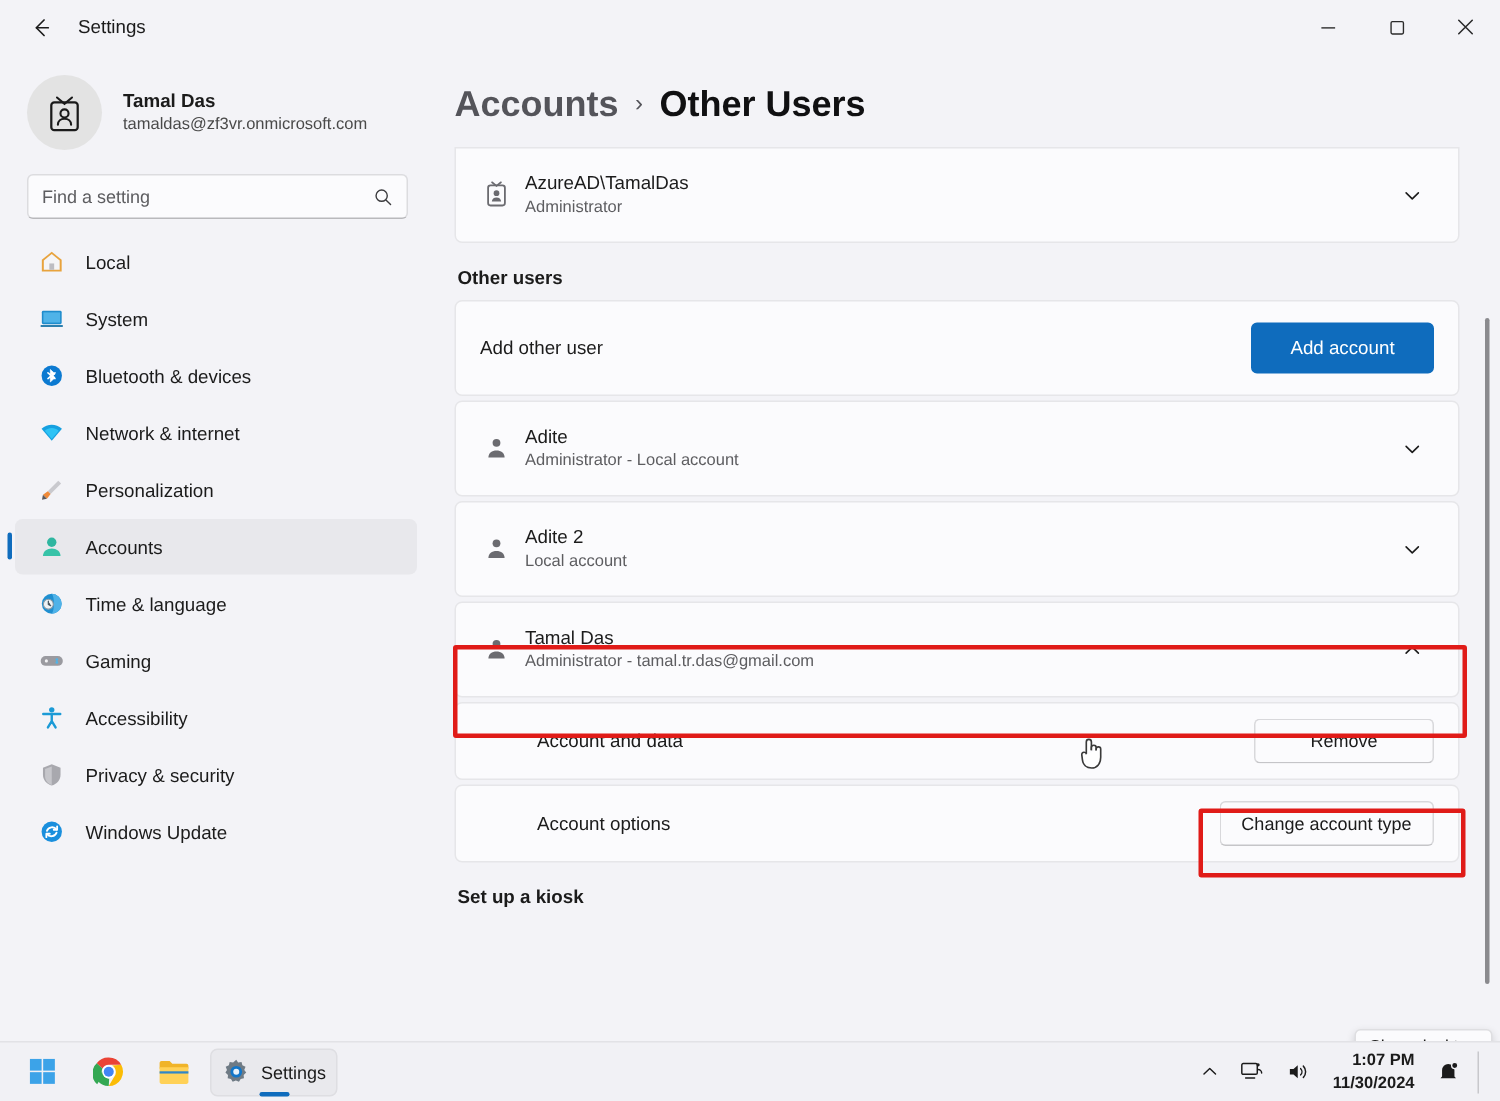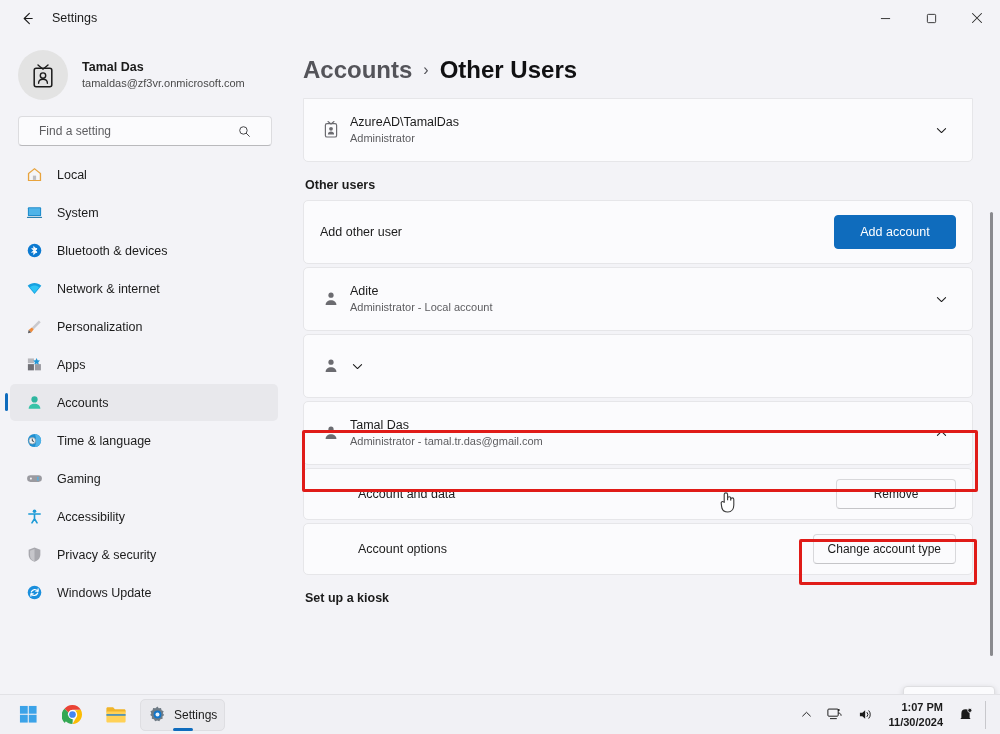--- a/index.html
+++ b/index.html
@@ -65,21 +65,21 @@
     font-size: 11px; color: #4a4a4a; line-height: 1.35;
   }
   .searchwrap {
     margin: 2px 16px 10px 18px;
     height: 30px;
     background: #fbfbfd;
     border: 1px solid #dcdcdf;
     border-bottom: 1px solid #b9b9bc;
     border-radius: 4px;
     display: flex; align-items: center;
-    padding: 0 20px;
+    padding: 0 9px;
   }
   .searchwrap input {
     flex: 1; border: 0; outline: none; background: transparent;
     font-family: "Liberation Sans", sans-serif;
     font-size: 12px; color: #1b1b1b;
   }
   .searchwrap input::placeholder { color: #5d5d60; }
 
   .navlist { margin-top: 6px; }
   .navitem {
@@ -377,31 +377,20 @@
         <div class="navicon">
           <svg width="17" height="17" viewBox="0 0 18 18">
               <path d="M13.6 2.6l2 2-7.4 7.4-2-2 7.4-7.4z" fill="#c9c9ce"></path>
               <path d="M6.2 10l2 2-2.6 3.4-2.8-2.8L6.2 10z" fill="#ef8a3a"></path>
               <path d="M2.8 12.6l2.8 2.8-3.5 0.7 0.7-3.5z" fill="#5a5a5e"></path>
             </svg>
         </div>
         <div class="navlabel">Personalization</div>
       </div>
 
-      <div class="navitem">
-        <div class="navicon">
-          <svg width="17" height="17" viewBox="0 0 18 18">
-              <rect x="2" y="8.6" width="6.4" height="6.6" fill="#6f6f75"></rect>
-              <rect x="9.4" y="8.6" width="6.4" height="6.6" fill="#9a9aa0"></rect>
-              <rect x="2" y="2.6" width="6.4" height="5" fill="#b6b6bb"></rect>
-              <path d="M11.2 2.2l1.1 2.3 2.5 0.3-1.8 1.8 0.5 2.5-2.3-1.2-2.3 1.2 0.5-2.5L7.6 4.8l2.5-0.3 1.1-2.3z" fill="#2196d6"></path>
-            </svg>
-        </div>
-        <div class="navlabel">Apps</div>
-      </div>
 
       <div class="navitem active">
         <div class="navicon">
           <svg width="17" height="17" viewBox="0 0 18 18">
               <circle cx="9" cy="5.8" r="3.3" fill="#2fb6a0"></circle>
               <path d="M2.8 15.6c0-3.4 2.8-5.4 6.2-5.4s6.2 2 6.2 5.4H2.8z" fill="#37c3a8"></path>
             </svg>
         </div>
         <div class="navlabel">Accounts</div>
       </div>
@@ -525,20 +514,24 @@
         </div>
       </div>
 
       <div class="card">
         <div class="row">
           <div class="row-icon">
             <svg width="16" height="18" viewBox="0 0 16 18">
                 <circle cx="8" cy="5.2" r="2.6" fill="#6b6b70"></circle>
                 <path d="M2.6 15c0-3 2.4-4.7 5.4-4.7s5.4 1.7 5.4 4.7H2.6z" fill="#6b6b70"></path>
               </svg>
+          </div>
+          <div class="row-texts">
+            <div class="row-title">Adite 2</div>
+            <div class="row-sub">Local account</div>
           </div>
           <div class="chev">
             <svg width="13" height="13" viewBox="0 0 14 14" fill="none">
                 <path d="M2.6 4.9L7 9.2l4.4-4.3" stroke="#1b1b1b" stroke-width="1.15" stroke-linecap="round" stroke-linejoin="round"></path>
               </svg>
           </div>
         </div>
       </div>
 
       <div class="card">

